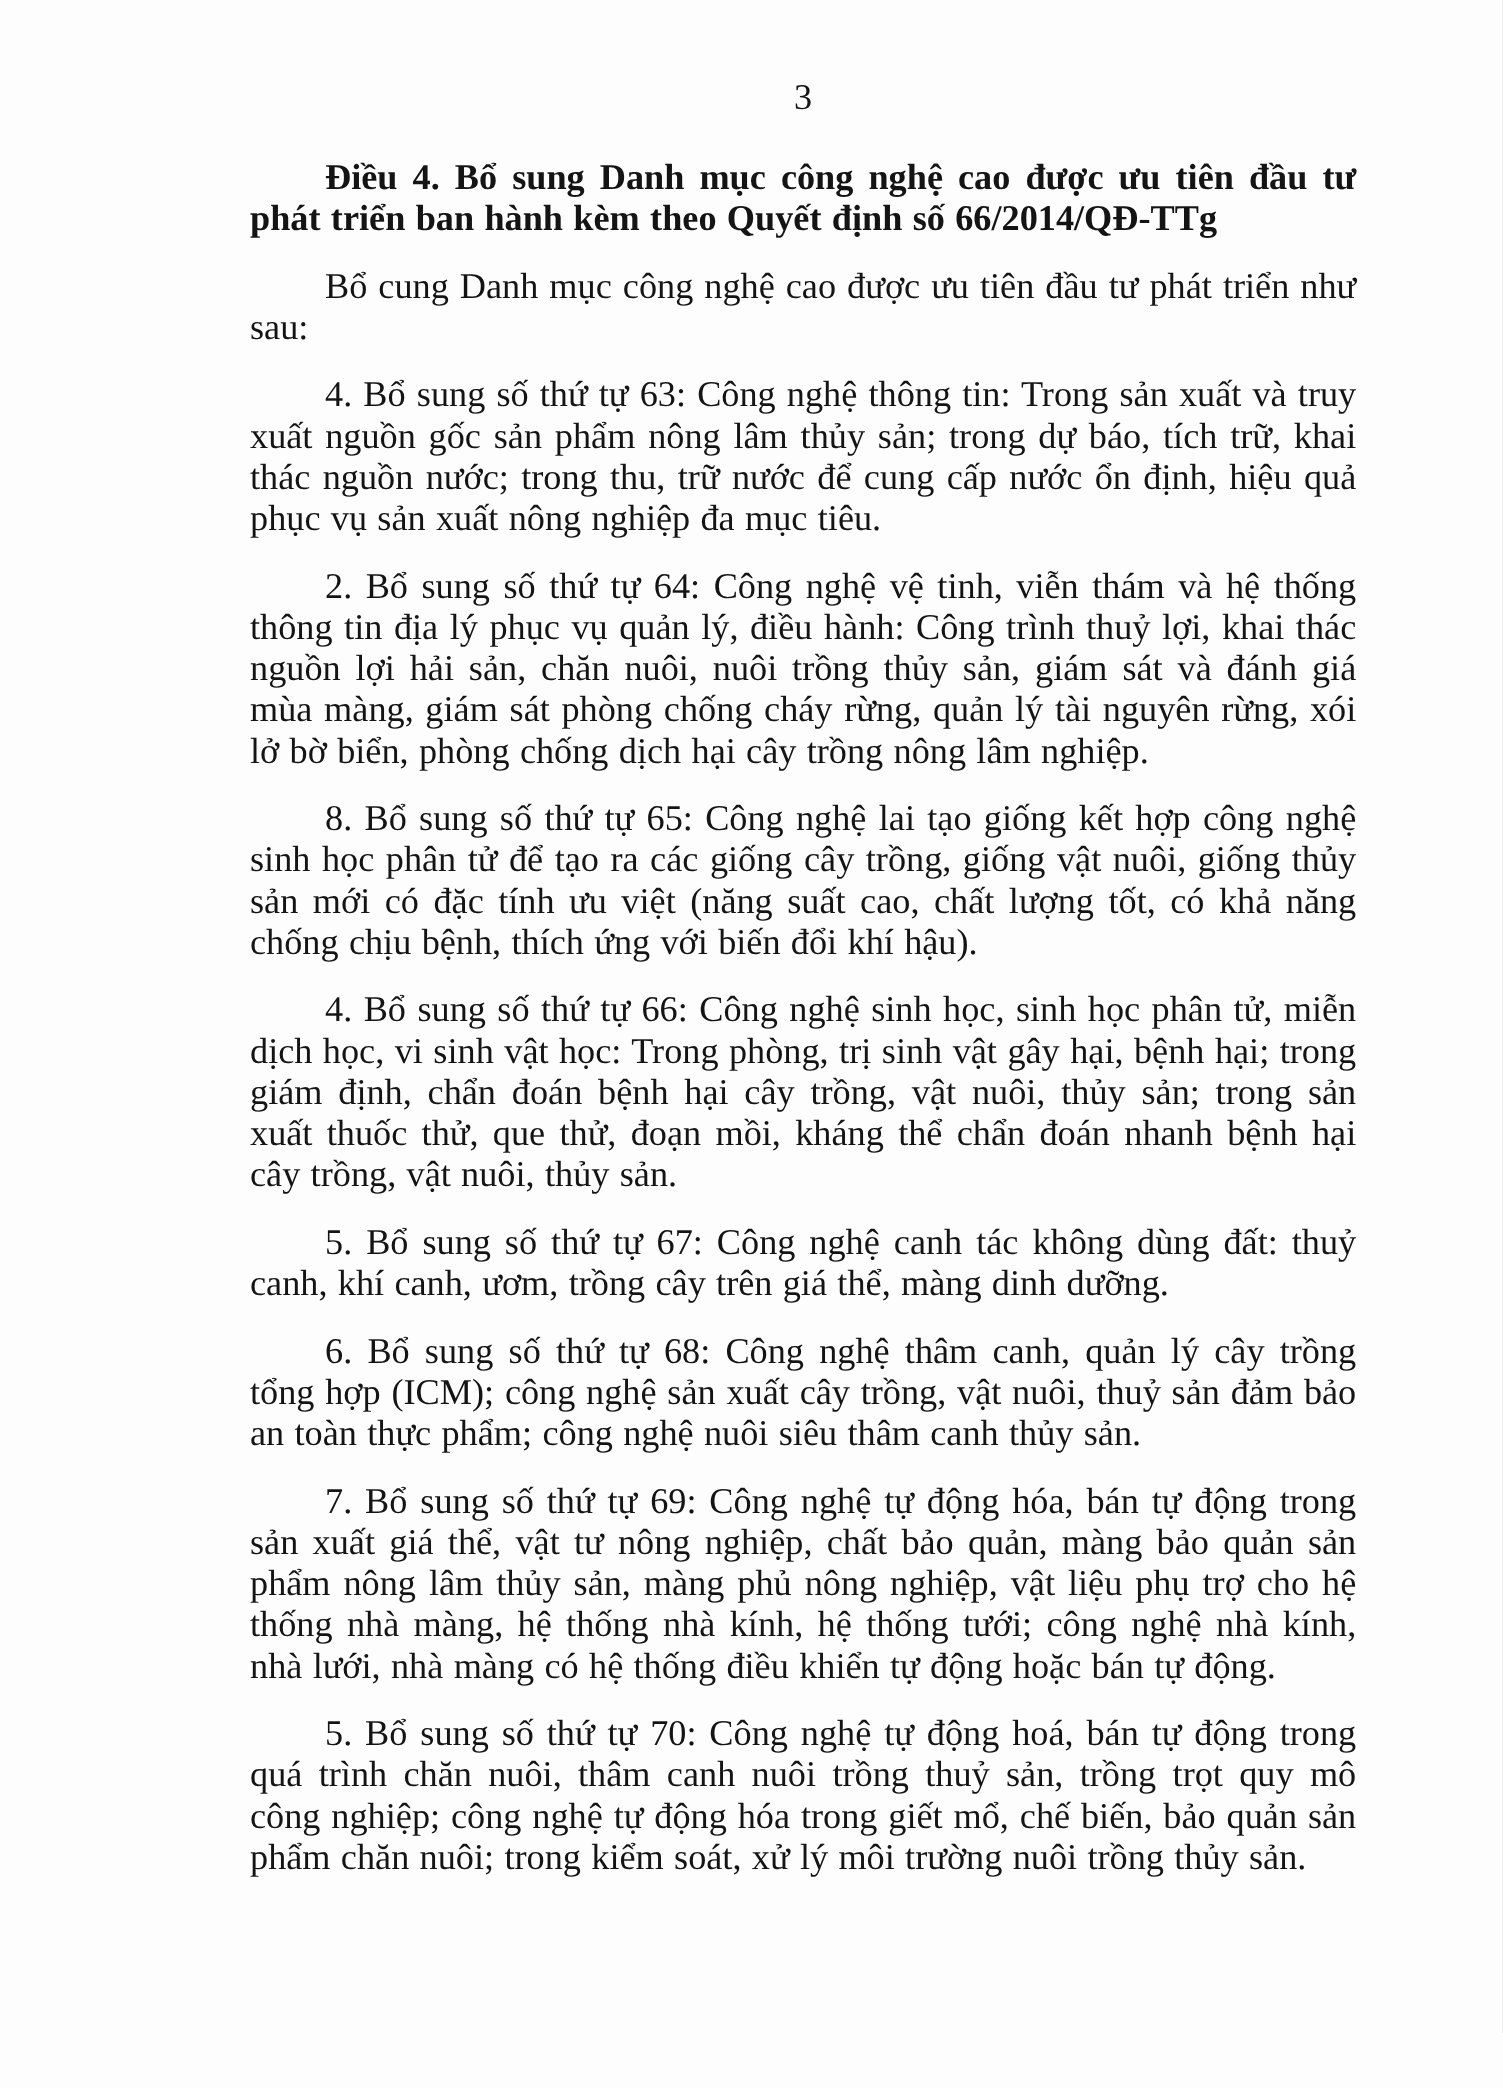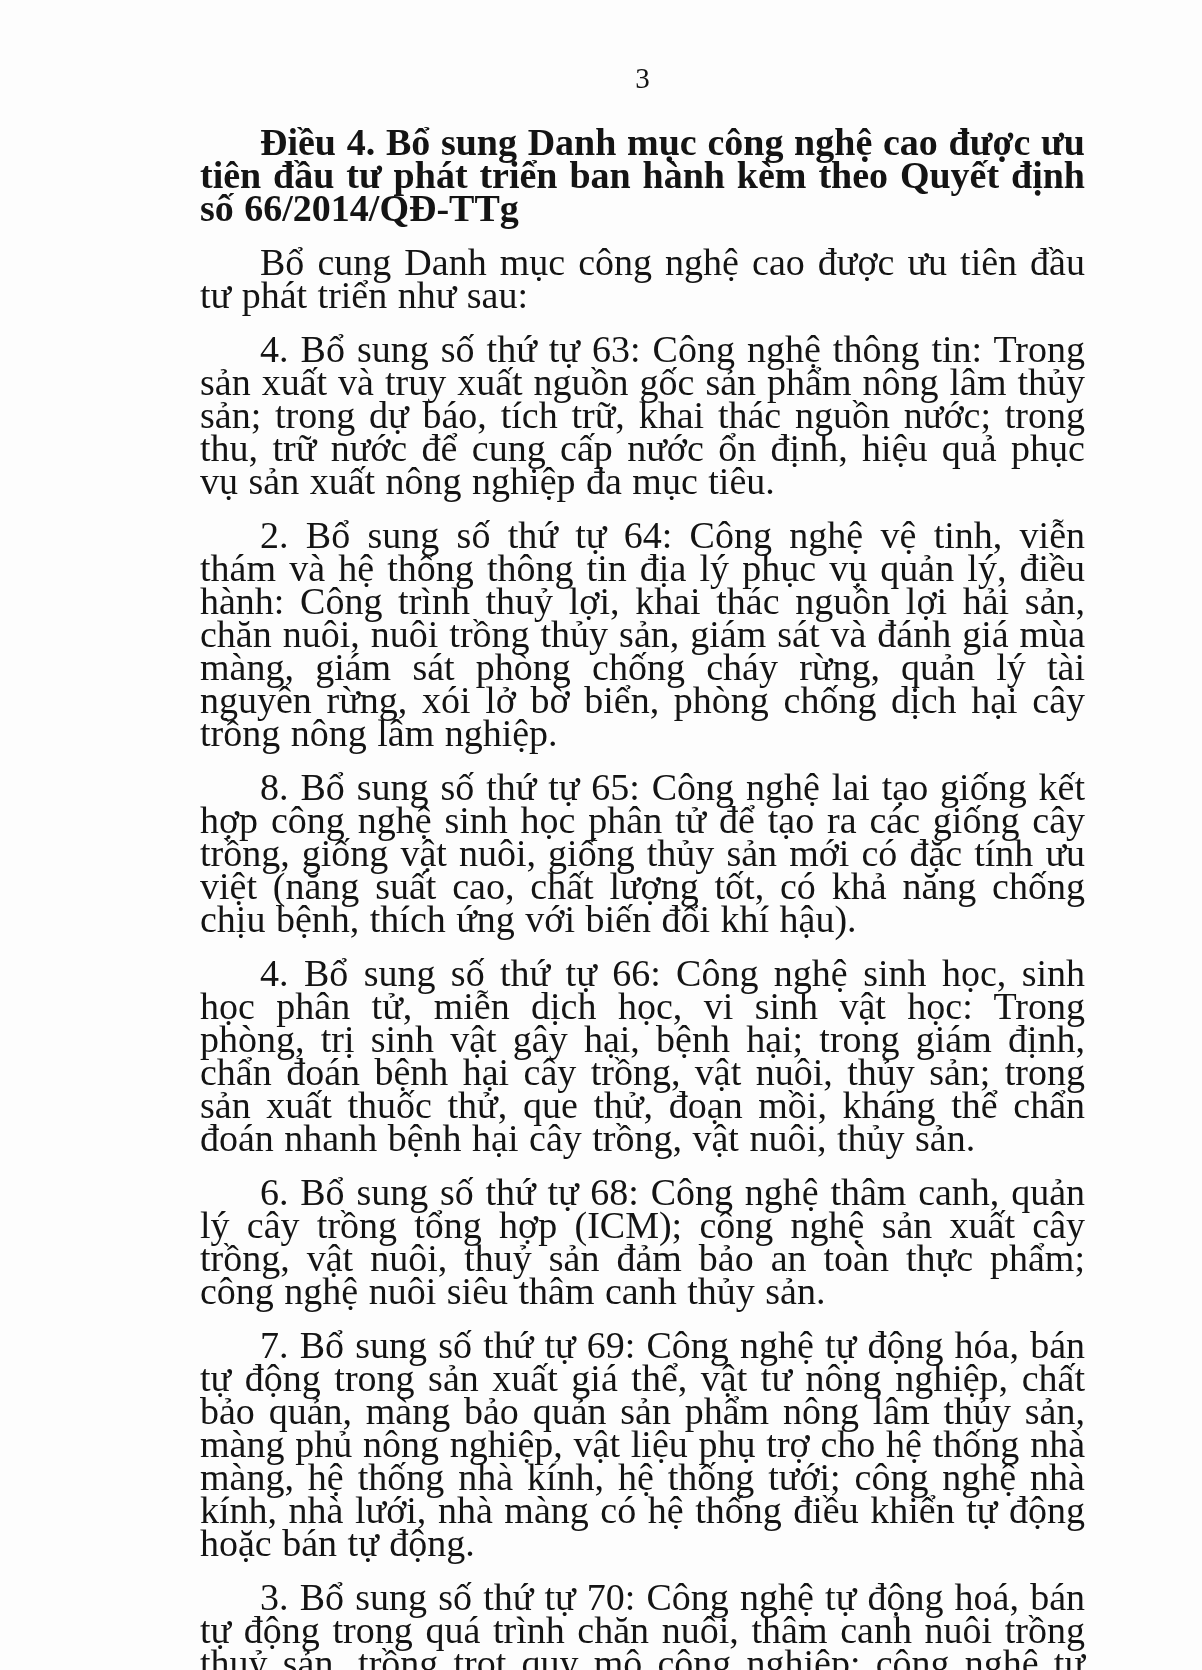--- a/index.html
+++ b/index.html
@@ -27,21 +27,21 @@
     line-height: 33px;
   }
   .content {
     position: absolute;
     top: 126px;
     left: 200px;
     width: 885px;
   }
   .para {
     margin: 0 0 21px 0;
-    font-size: 38px;
+    font-size: 29px;
     line-height: 33px;
     text-align: justify;
     text-indent: 60px;
     word-spacing: 1px;
   }
   .heading {
     font-weight: bold;
   }
 </style>
 </head>
@@ -56,20 +56,21 @@
     <p class="para">Bổ cung Danh mục công nghệ cao được ưu tiên đầu tư phát triển như sau:</p>
 
     <p class="para">4. Bổ sung số thứ tự 63: Công nghệ thông tin: Trong sản xuất và truy xuất nguồn gốc sản phẩm nông lâm thủy sản; trong dự báo, tích trữ, khai thác nguồn nước; trong thu, trữ nước để cung cấp nước ổn định, hiệu quả phục vụ sản xuất nông nghiệp đa mục tiêu.</p>
 
     <p class="para">2. Bổ sung số thứ tự 64: Công nghệ vệ tinh, viễn thám và hệ thống thông tin địa lý phục vụ quản lý, điều hành: Công trình thuỷ lợi, khai thác nguồn lợi hải sản, chăn nuôi, nuôi trồng thủy sản, giám sát và đánh giá mùa màng, giám sát phòng chống cháy rừng, quản lý tài nguyên rừng, xói lở bờ biển, phòng chống dịch hại cây trồng nông lâm nghiệp.</p>
 
     <p class="para">8. Bổ sung số thứ tự 65: Công nghệ lai tạo giống kết hợp công nghệ sinh học phân tử để tạo ra các giống cây trồng, giống vật nuôi, giống thủy sản mới có đặc tính ưu việt (năng suất cao, chất lượng tốt, có khả năng chống chịu bệnh, thích ứng với biến đổi khí hậu).</p>
 
     <p class="para">4. Bổ sung số thứ tự 66: Công nghệ sinh học, sinh học phân tử, miễn dịch học, vi sinh vật học: Trong phòng, trị sinh vật gây hại, bệnh hại; trong giám định, chẩn đoán bệnh hại cây trồng, vật nuôi, thủy sản; trong sản xuất thuốc thử, que thử, đoạn mồi, kháng thể chẩn đoán nhanh bệnh hại cây trồng, vật nuôi, thủy sản.</p>
 
+    <p class="para">5. Bổ sung số thứ tự 67: Công nghệ canh tác không dùng đất: thuỷ canh, khí canh, ươm, trồng cây trên giá thể, màng dinh dưỡng.</p>
 
     <p class="para">6. Bổ sung số thứ tự 68: Công nghệ thâm canh, quản lý cây trồng tổng hợp (ICM); công nghệ sản xuất cây trồng, vật nuôi, thuỷ sản đảm bảo an toàn thực phẩm; công nghệ nuôi siêu thâm canh thủy sản.</p>
 
     <p class="para">7. Bổ sung số thứ tự 69: Công nghệ tự động hóa, bán tự động trong sản xuất giá thể, vật tư nông nghiệp, chất bảo quản, màng bảo quản sản phẩm nông lâm thủy sản, màng phủ nông nghiệp, vật liệu phụ trợ cho hệ thống nhà màng, hệ thống nhà kính, hệ thống tưới; công nghệ nhà kính, nhà lưới, nhà màng có hệ thống điều khiển tự động hoặc bán tự động.</p>
 
-    <p class="para">3. Bổ sung số thứ tự 70: Công nghệ tự động hoá, bán tự động trong quá trình chăn nuôi, thâm canh nuôi trồng thuỷ sản, trồng trọt quy mô công nghiệp; công nghệ tự động hóa trong giết mổ, chế biến, bảo quản sản phẩm chăn nuôi; trong kiểm soát, xử lý môi trường nuôi trồng thủy sản.</p>
+    <p class="para">5. Bổ sung số thứ tự 70: Công nghệ tự động hoá, bán tự động trong quá trình chăn nuôi, thâm canh nuôi trồng thuỷ sản, trồng trọt quy mô công nghiệp; công nghệ tự động hóa trong giết mổ, chế biến, bảo quản sản phẩm chăn nuôi; trong kiểm soát, xử lý môi trường nuôi trồng thủy sản.</p>
   </div>
 </div>
 
 </body></html>

